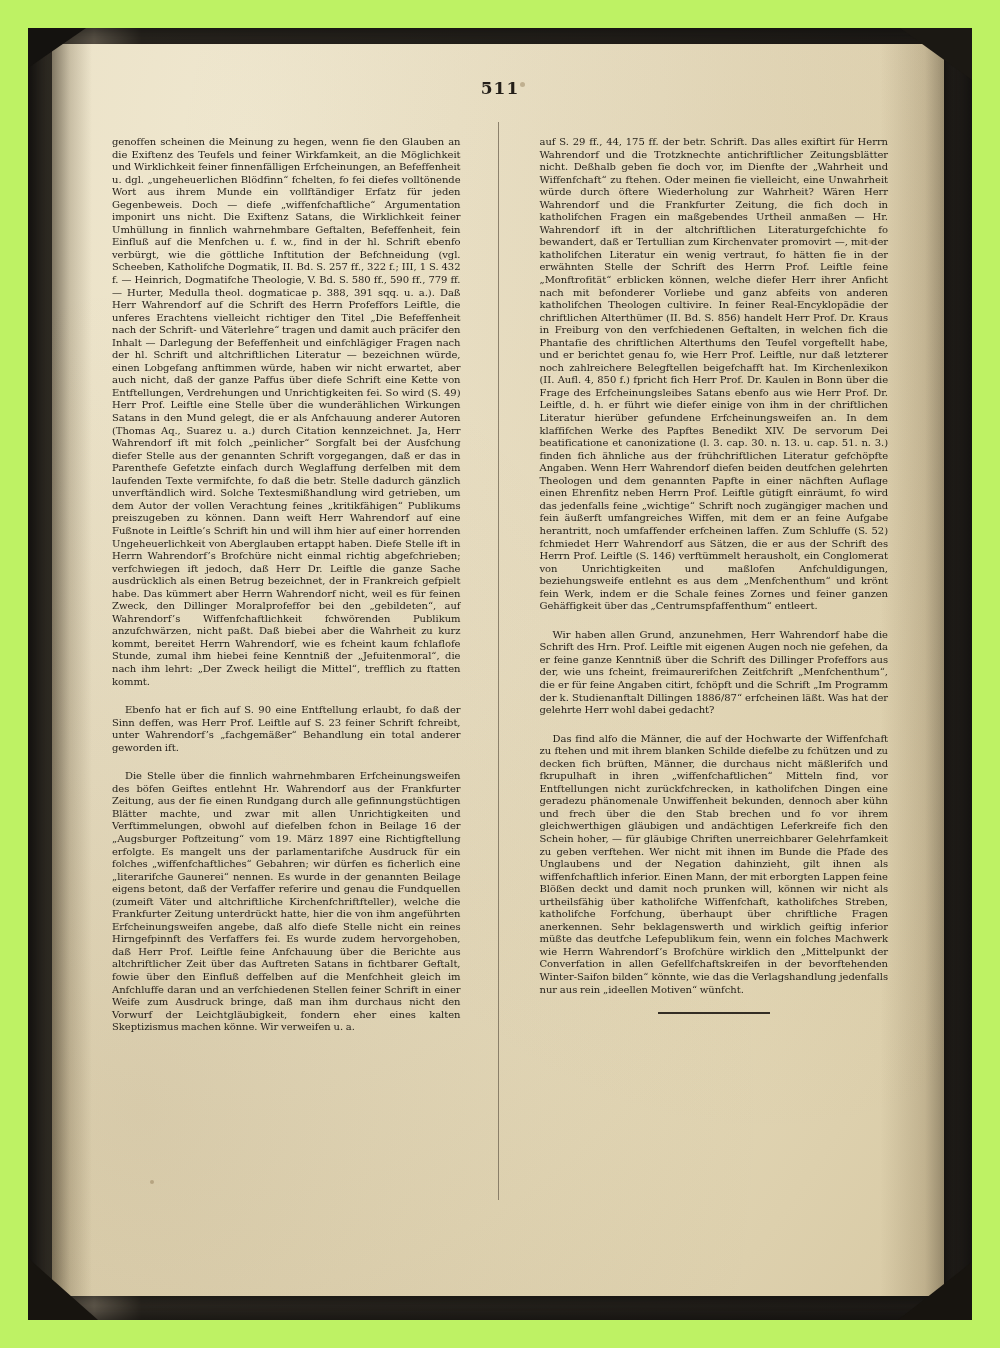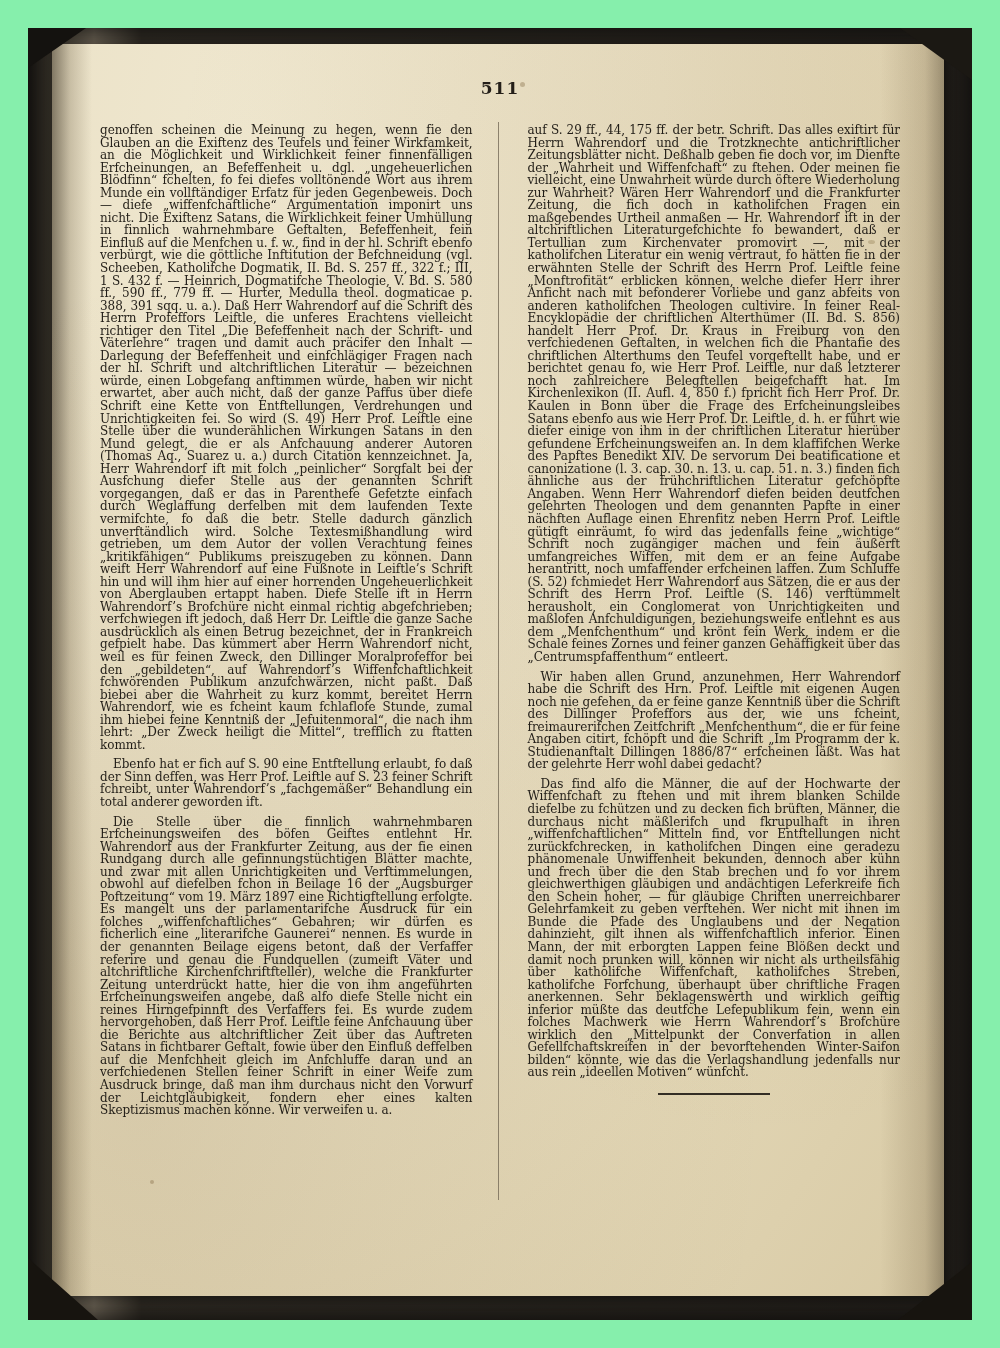--- a/index.html
+++ b/index.html
@@ -12,21 +12,21 @@
     height: 1348px;
     overflow: hidden;
     font-family: "DejaVu Serif", serif;
   }
 
   
   #scan {
     position: relative;
     width: 1000px;
     height: 1348px;
-    background: #86efac;
+    background: #bef264;
   }
 
   
   #board {
     position: absolute;
     left: 28px;
     top: 28px;
     width: 944px;
     height: 1292px;
     background: linear-gradient(90deg,#1d1a16 0%, #3a352c 3%, #6a6254 7%, #2e2a23 12%, #201d19 100%);
@@ -115,23 +115,23 @@
     left: 402px;
     top: 2px;
     width: 1px;
     height: 1078px;
     background: #6e6350;
     opacity: .75;
   }
 
   
   p.tx {
-    margin: 4px;
+    margin: 16px;
     font-family: "DejaVu Serif", serif;
-    font-size: 12px;
+    font-size: 10px;
     line-height: 12.55px;
     text-align: justify;
     text-justify: inter-word;
     letter-spacing: -0.05px;
     word-spacing: -0.3px;
     color: #211d17;
     -webkit-font-smoothing: none;
     transform-origin: left top;
   }
   p.tx + p.tx { margin-top: 7px; }

